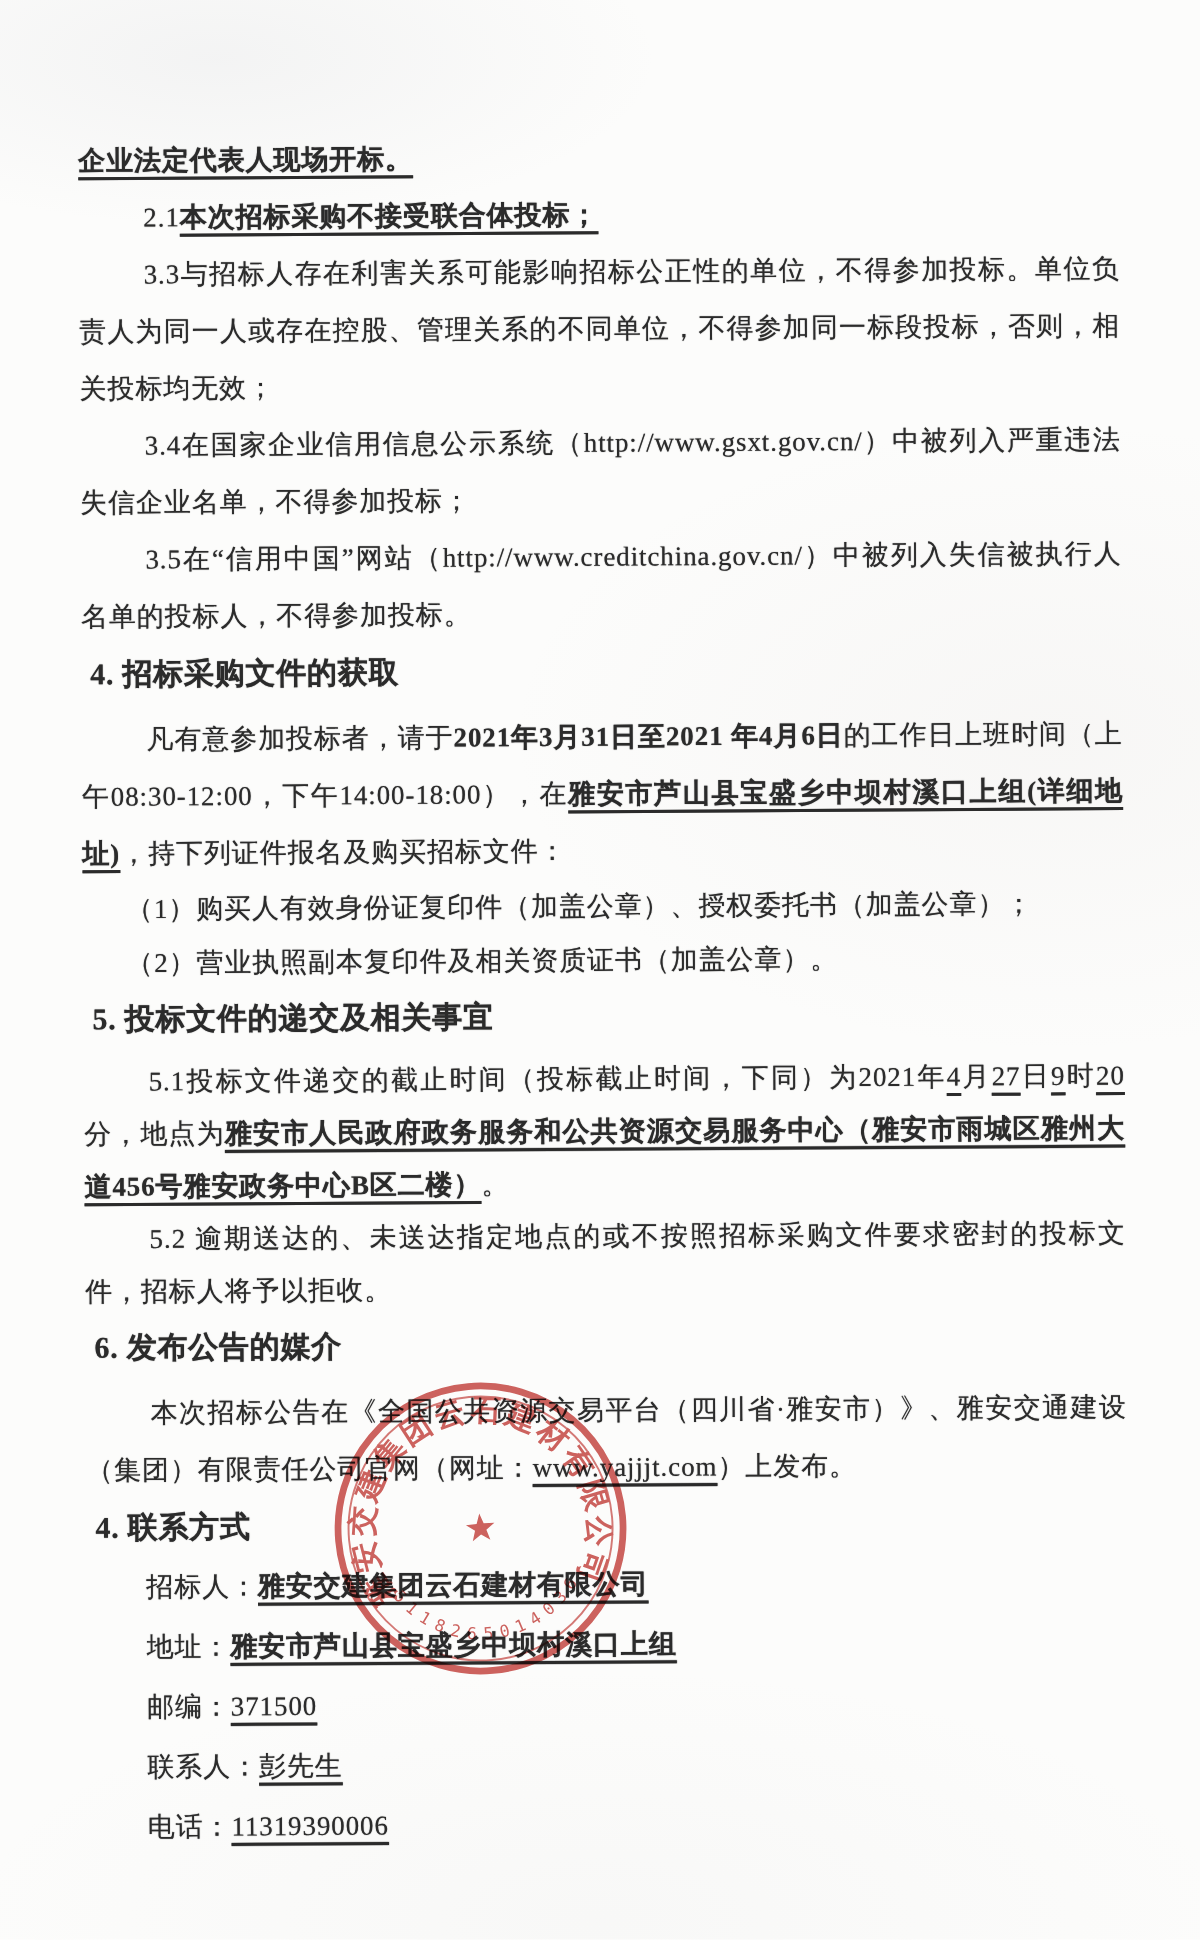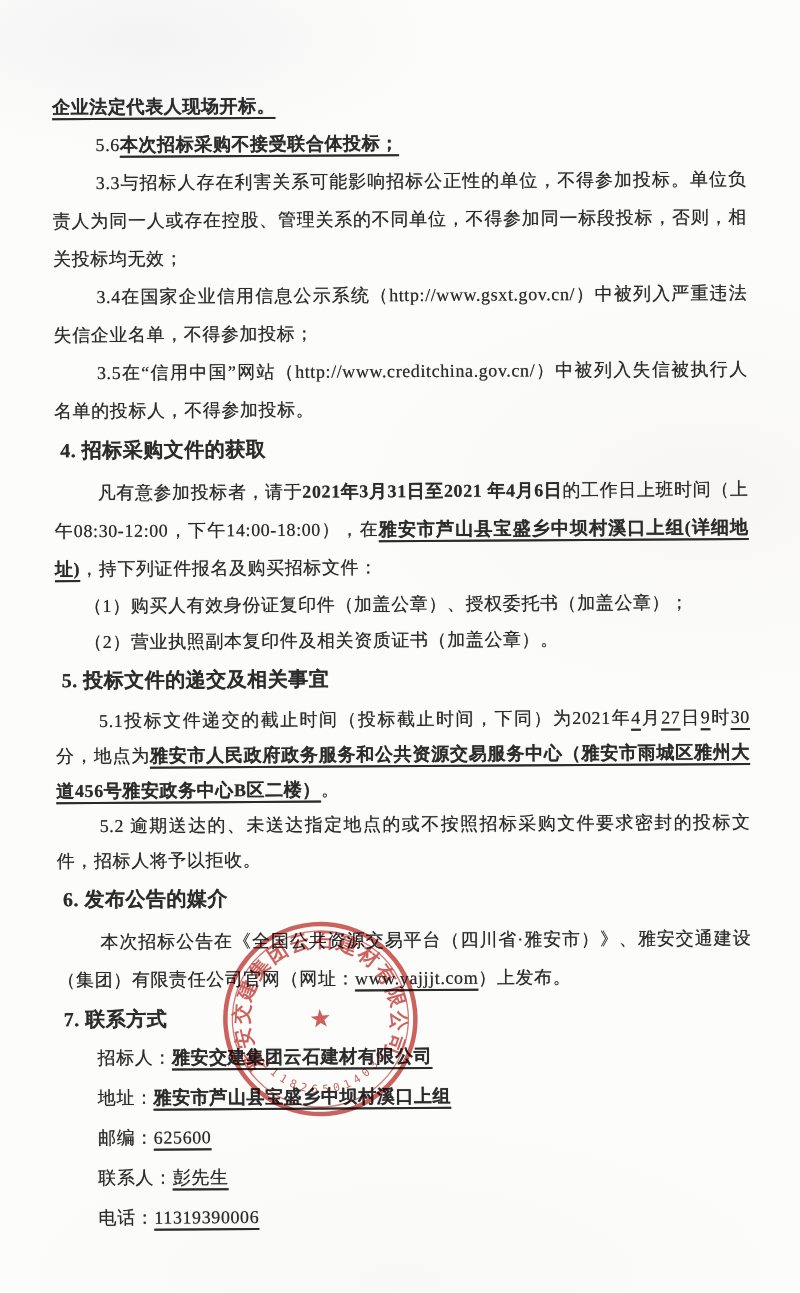--- a/index.html
+++ b/index.html
@@ -37,37 +37,37 @@
   }
   .stamp svg{width:100%;height:100%;}
 </style>
 </head>
 <body>
 
 <div class="page">
 
   <div class="content">
       <div class="blk para-flush"><span class="b u">企业法定代表人现场开标。</span></div>
-      <div class="blk para"><span>5.6</span><span class="b u">本次招标采购不接受联合体投标；</span></div>
+      <div class="blk para"><span>2.1</span><span class="b u">本次招标采购不接受联合体投标；</span></div>
       <div class="blk para"><span>3.3与招标人存在利害关系可能影响招标公正性的单位，不得参加投标。单位负责人为同一人或存在控股、管理关系的不同单位，不得参加同一标段投标，否则，相关投标均无效；</span></div>
       <div class="blk para"><span>3.4在国家企业信用信息公示系统（http://www.gsxt.gov.cn/）中被列入严重违法失信企业名单，不得参加投标；</span></div>
       <div class="blk para"><span>3.5在“信用中国”网站（http://www.creditchina.gov.cn/）中被列入失信被执行人名单的投标人，不得参加投标。</span></div>
       <div class="blk heading"><span>4. 招标采购文件的获取</span></div>
       <div class="blk para"><span>凡有意参加投标者，请于</span><span class="b">2021年3月31日至2021 年4月6日</span><span>的工作日上班时间（上午08:30-12:00，下午14:00-18:00），在</span><span class="b u">雅安市芦山县宝盛乡中坝村溪口上组(详细地址)</span><span>，持下列证件报名及购买招标文件：</span></div>
       <div class="blk list-item"><span>（1）购买人有效身份证复印件（加盖公章）、授权委托书（加盖公章）；</span></div>
       <div class="blk list-item"><span>（2）营业执照副本复印件及相关资质证书（加盖公章）。</span></div>
       <div class="blk heading"><span>5. 投标文件的递交及相关事宜</span></div>
-      <div class="blk para-tight"><span>5.1投标文件递交的截止时间（投标截止时间，下同）为2021年</span><span class="u">4</span><span>月</span><span class="u">27</span><span>日</span><span class="u">9</span><span>时</span><span class="u">30</span><span>分，地点为</span><span class="b u">雅安市人民政府政务服务和公共资源交易服务中心（雅安市雨城区雅州大道456号雅安政务中心B区二楼）</span><span>。</span></div>
+      <div class="blk para-tight"><span>5.1投标文件递交的截止时间（投标截止时间，下同）为2021年</span><span class="u">4</span><span>月</span><span class="u">27</span><span>日</span><span class="u">9</span><span>时</span><span class="u">20</span><span>分，地点为</span><span class="b u">雅安市人民政府政务服务和公共资源交易服务中心（雅安市雨城区雅州大道456号雅安政务中心B区二楼）</span><span>。</span></div>
       <div class="blk para-tight"><span>5.2 逾期送达的、未送达指定地点的或不按照招标采购文件要求密封的投标文件，招标人将予以拒收。</span></div>
       <div class="blk heading"><span>6. 发布公告的媒介</span></div>
       <div class="blk para"><span>本次招标公告在《全国公共资源交易平台（四川省·雅安市）》、雅安交通建设（集团）有限责任公司官网（网址：</span><span class="u">www.yajjjt.com</span><span>）上发布。</span></div>
-      <div class="blk heading"><span>7. 联系方式</span></div>
+      <div class="blk heading"><span>4. 联系方式</span></div>
       <div class="blk contact"><span>招标人：</span><span class="b u">雅安交建集团云石建材有限公司</span></div>
       <div class="blk contact"><span>地址：</span><span class="b u">雅安市芦山县宝盛乡中坝村溪口上组</span></div>
-      <div class="blk contact"><span>邮编：</span><span class="u">625600</span></div>
+      <div class="blk contact"><span>邮编：</span><span class="u">371500</span></div>
       <div class="blk contact"><span>联系人：</span><span class="u">彭先生</span></div>
       <div class="blk contact"><span>电话：</span><span class="u">11319390006</span></div>
     </div>
 
   <div class="stamp">
     <svg viewBox="0 0 200 205" xmlns="http://www.w3.org/2000/svg">
       <circle cx="100" cy="101" r="95" fill="none" stroke-width="4.5" stroke="#c4403c"></circle>
       <circle cx="100" cy="101" r="88" fill="none" stroke-width="1.3" opacity=".85" stroke="#c4403c"></circle>
       <path d="M100,91 L102.35,97.76 L109.51,97.91 L103.8,102.24 L105.88,109.09
                L100,105 L94.12,109.09 L96.2,102.24 L90.49,97.91 L97.65,97.76 Z" fill="#c4403c"></path>

